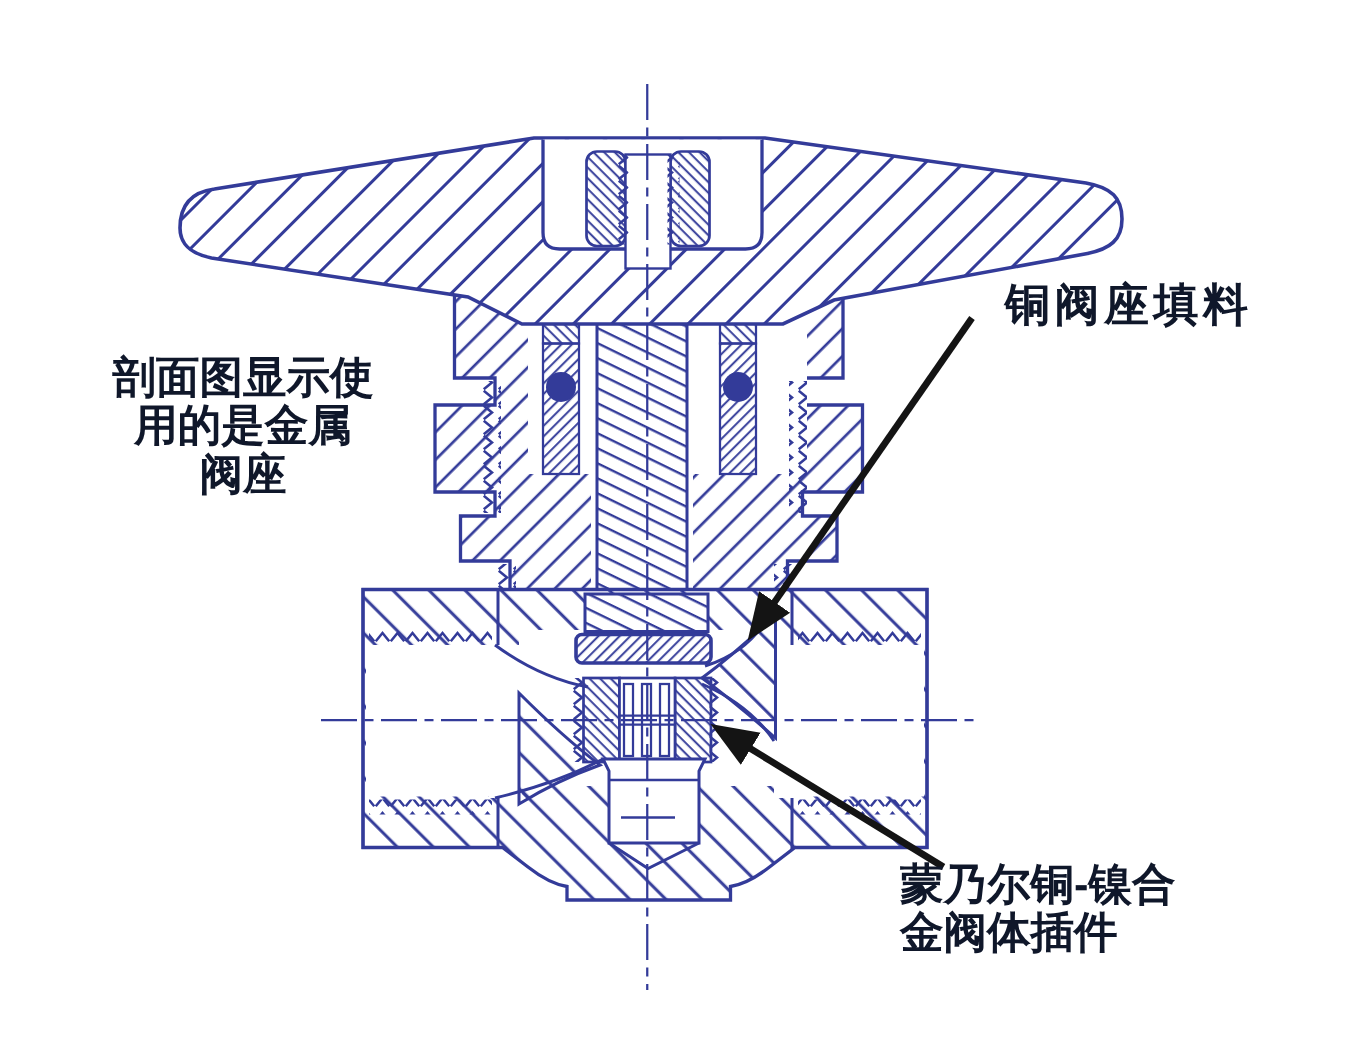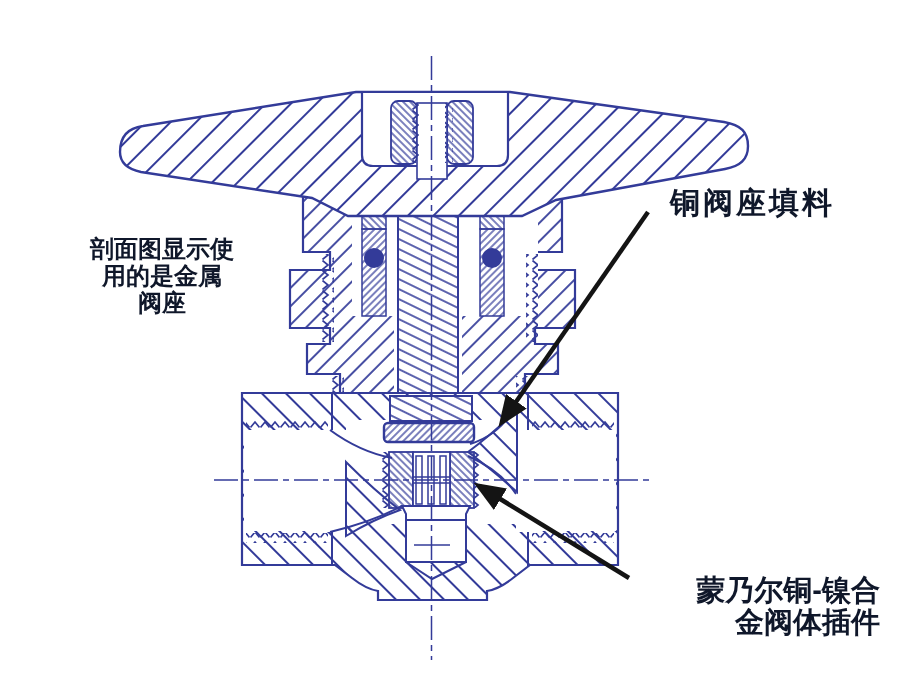--- a/index.html
+++ b/index.html
@@ -5,23 +5,23 @@
   html,body{margin:0;padding:0;background:#ffffff;}
   .canvas{
     position:relative;width:900px;height:694px;background:#ffffff;
     font-family:"Liberation Sans","DejaVu Sans",sans-serif;overflow:hidden;
   }
   .canvas svg{position:absolute;left:0;top:0;}
   .label{
     position:absolute;color:#0f172a;font-weight:bold;
     white-space:pre-line;z-index:5;
   }
-  .label-left{left:38px;top:236px;width:248px;font-size:24px;line-height:1.12;text-align:center;}
+  .label-left{left:38px;top:236px;width:248px;font-size:29px;line-height:1.12;text-align:center;}
   .label-seat{left:670px;top:183px;font-size:30px;letter-spacing:3px;}
-  .label-insert{left:600px;top:574px;width:280px;font-size:29px;line-height:1.12;text-align:right;}
+  .label-insert{left:600px;top:574px;width:280px;font-size:29px;line-height:1.12;text-align:left;}
 </style>
 </head>
 <body>
 
 <div class="canvas">
 
   <svg width="900" height="694" viewBox="0 0 900 694">
     <defs>
       <pattern id="hw" width="18" height="18" patternUnits="userSpaceOnUse" patternTransform="rotate(45)">
         <line x1="9" y1="0" x2="9" y2="18" stroke="#333b99" stroke-width="2"></line>

